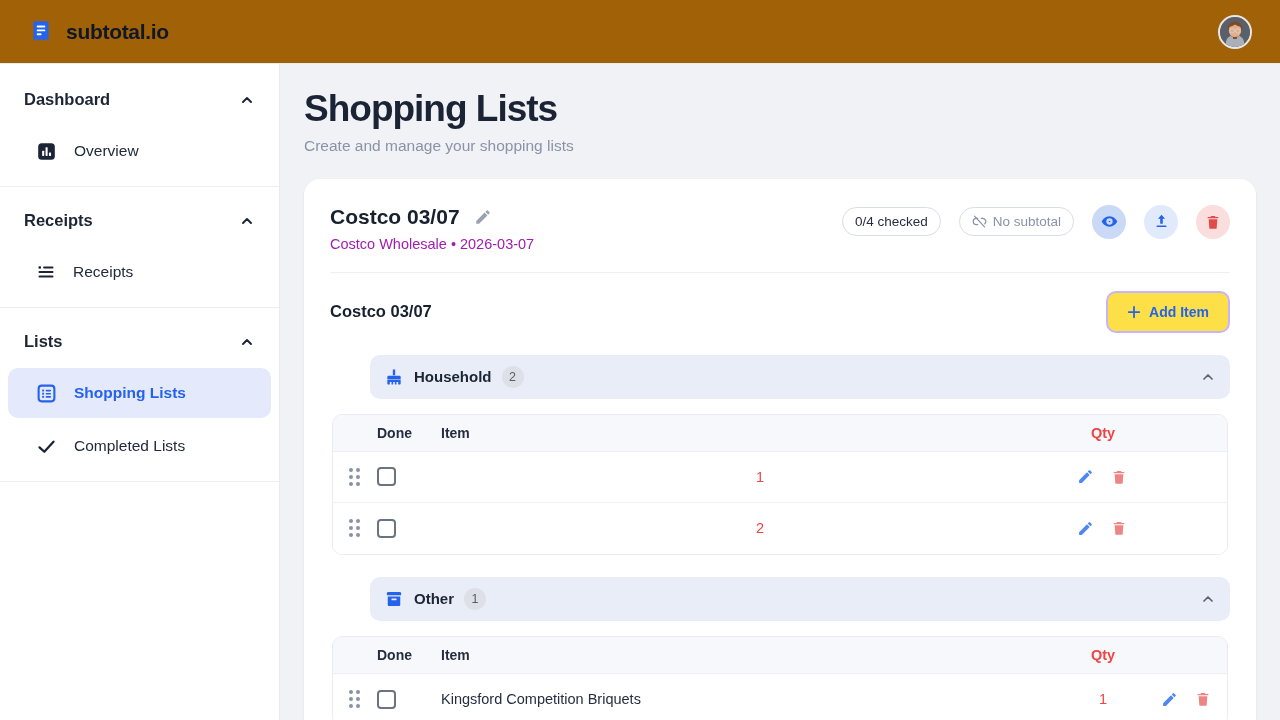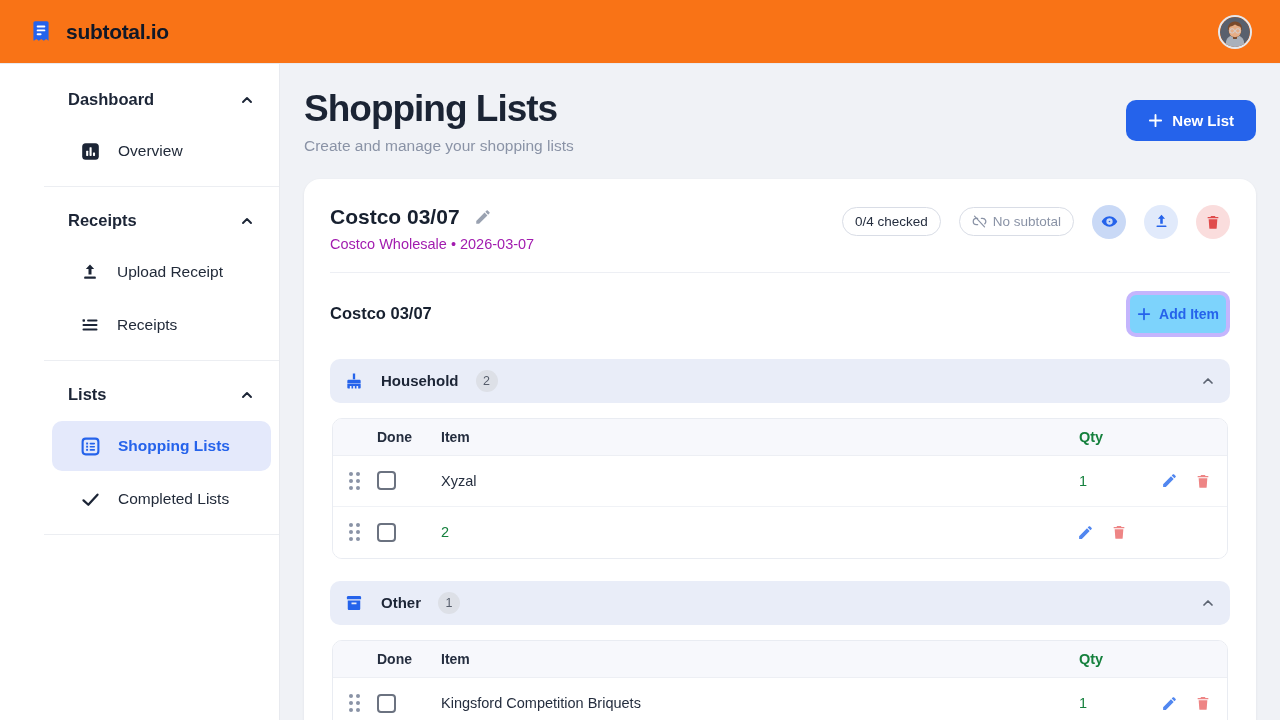--- a/index.html
+++ b/index.html
@@ -1,30 +1,30 @@
 <!DOCTYPE html>
 <html><head>
 <meta charset="utf-8">
 <style>
   * { margin:0; padding:0; box-sizing:border-box; }
   html,body { width:1280px; height:720px; overflow:hidden; background:#f0f2f6;
     font-family:"Liberation Sans", sans-serif; color:#1c2536; }
 
   
-  .topbar { position:fixed; top:0; left:0; width:1280px; height:64px; background:#f97316;
+  .topbar { position:fixed; top:0; left:0; width:1280px; height:64px; background:#a16207;
     border-bottom:1px solid #e8eaef; display:flex; align-items:center;
     justify-content:space-between; padding:0 28px; z-index:10; }
   .brand { display:flex; align-items:center; gap:12px; }
   .brand-name { font-size:21px; font-weight:700; letter-spacing:-0.3px; color:#101828; }
   .avatar { width:34px; height:34px; border-radius:50%; overflow:hidden;
     border:2px solid #e5e7ec; cursor:pointer; }
 
   
   .sidebar { position:fixed; top:64px; left:0; width:280px; bottom:0; background:#fff;
-    border-right:1px solid #e8eaef; padding-top:12px;padding-left:44px; }
+    border-right:1px solid #e8eaef; padding-top:12px; }
   .side-section-header { display:flex; align-items:center; justify-content:space-between;
     padding:14px 24px; font-size:16.5px; font-weight:700; color:#1c2536; cursor:pointer; }
   .side-item { height:50px; margin:3px 8px; border-radius:10px; display:flex;
     align-items:center; gap:17px; padding-left:28px; font-size:15.5px; color:#222b3a;
     cursor:pointer; }
   .side-item.active { background:#e4e9fb; color:#2563eb; font-weight:600; }
   .side-divider { border-top:1px solid #eceef2; margin:10px 0; }
 
   .icon { display:inline-flex; align-items:center; justify-content:center; flex:none; }
 
@@ -52,42 +52,42 @@
   .pill.muted { color:#8a93a6; }
   .circle-btn { width:34px; height:34px; border-radius:50%; border:none; cursor:pointer;
     display:flex; align-items:center; justify-content:center; }
   .circle-btn.view { background:#c9d9f6; }
   .circle-btn.upload { background:#e1eafb; }
   .circle-btn.delete { background:#fadddd; }
   .card-divider { border-top:1px solid #edeff4; margin:20px 0 18px; }
 
   .inner-head { display:flex; align-items:center; justify-content:space-between; margin-bottom:22px; }
   .inner-title { font-size:16.5px; font-weight:700; color:#17202f; }
-  .btn-outline { display:flex; align-items:center; gap:8px; background:#7dd3fc; color:#2563eb;
-    border:4px solid #c4b5fd; border-radius:10px; padding:11px 7px; font-size:14px;
+  .btn-outline { display:flex; align-items:center; gap:8px; background:#fde047; color:#2563eb;
+    border:2px solid #c4b5fd; border-radius:10px; padding:11px 19px; font-size:14px;
     font-weight:600; font-family:inherit; cursor:pointer; }
 
   
   .group-header { background:#e9edf8; border-radius:10px; height:44px; display:flex;
-    align-items:center; gap:17px; padding:0 14px; cursor:pointer; }
+    align-items:center; gap:10px; padding:0 14px; cursor:pointer;margin-left:40px; }
   .group-name { font-size:15px; font-weight:700; color:#1c2536; }
   .count-badge { min-width:22px; height:22px; border-radius:999px; background:#dde0e7;
     color:#565d6b; font-size:12.5px; display:flex; align-items:center; justify-content:center;
     padding:0 7px; }
   .group-chevron { margin-left:auto; background:none; border:none; cursor:pointer; line-height:0; }
 
   .item-table { border:1px solid #e9ecf2; border-radius:10px; overflow:hidden;
     margin:15px 2px 22px; }
   .t-row { display:grid; grid-template-columns:28px 64px 1fr 48px 84px; column-gap:0;
     align-items:center; padding:0 16px; }
   .t-head { background:#f7f8fc; border-bottom:1px solid #edeff4; height:37px;
     font-size:14px; font-weight:700; color:#252e3f; }
   .t-item-row { height:51px; border-bottom:1px solid #f0f2f6; background:#fff; }
   .t-item-row:last-child { border-bottom:none; }
-  .cell-qty { text-align:left; font-size:14.5px; color:#15803d; }
+  .cell-qty { text-align:center; font-size:14.5px; color:#ef4444; }
   .cell-item { font-size:14.5px; color:#252e3f; }
   .drag-handle { display:grid; grid-template-columns:4px 4px; gap:3px; width:11px; cursor:grab; }
   .drag-handle i { width:4px; height:4px; border-radius:50%; background:#8a93a6; }
   .checkbox { width:19px; height:19px; border:2px solid #6b7280; border-radius:4px;
     background:#fff; cursor:pointer; }
   .row-actions { display:flex; justify-content:flex-end; align-items:center; gap:17px; }
   .row-actions button { background:none; border:none; cursor:pointer; line-height:0; padding:0; }
 </style>
 </head>
 <body>
@@ -147,29 +147,20 @@
     <span>Receipts</span>
     <span class="icon">
       <svg width="16" height="16" viewBox="0 0 20 20" fill="none" stroke="#1c2536" stroke-width="2.4" stroke-linecap="round" stroke-linejoin="round">
           <polyline points="5,12.5 10,7.5 15,12.5"></polyline>
         </svg>
     </span>
   </div>
   <div class="side-item">
     <span class="icon">
       <svg width="20" height="20" viewBox="0 0 24 24" fill="#1c2536">
-          <path d="M12 3l5 5.5h-3.2V15h-3.6V8.5H7z"></path>
-          <rect x="5" y="17.5" width="14" height="2.6" rx="1"></rect>
-        </svg>
-    </span>
-    <span>Upload Receipt</span>
-  </div>
-  <div class="side-item">
-    <span class="icon">
-      <svg width="20" height="20" viewBox="0 0 24 24" fill="#1c2536">
           <rect x="3" y="5" width="3" height="3" rx=".8"></rect>
           <rect x="8.5" y="5.4" width="12.5" height="2.3" rx="1.1"></rect>
           <rect x="3" y="10.8" width="18" height="2.3" rx="1.1"></rect>
           <rect x="3" y="16.2" width="18" height="2.3" rx="1.1"></rect>
         </svg>
     </span>
     <span>Receipts</span>
   </div>
 
   <div class="side-divider"></div>
@@ -208,29 +199,20 @@
   <div class="side-divider"></div>
 </nav>
 
 <main class="main">
 
   <div class="page-head">
     <div>
       <h1 class="page-title">Shopping Lists</h1>
       <div class="page-sub">Create and manage your shopping lists</div>
     </div>
-    <button class="btn-primary">
-      <span class="icon">
-        <svg width="15" height="15" viewBox="0 0 16 16" stroke="#fff" stroke-width="2" stroke-linecap="round">
-            <line x1="8" y1="2" x2="8" y2="14"></line>
-            <line x1="2" y1="8" x2="14" y2="8"></line>
-          </svg>
-      </span>
-      <span>New List</span>
-    </button>
   </div>
 
   <section class="card">
 
     <div class="card-head">
       <div>
         <div class="card-title-row">
           <span class="card-title">Costco 03/07</span>
           <button class="edit-title-btn">
             <svg width="18" height="18" viewBox="0 0 24 24" fill="#9aa2b1">
@@ -319,21 +301,20 @@
       <div class="t-row t-item-row">
         <span class="drag-handle">
             <i></i>
             <i></i>
             <i></i>
             <i></i>
             <i></i>
             <i></i>
           </span>
         <button class="checkbox"></button>
-        <span class="cell-item">Xyzal</span>
         <span class="cell-qty">1</span>
         <span class="row-actions">
           <button>
             <svg width="17" height="17" viewBox="0 0 24 24" fill="#5187f0">
                 <path d="M3 17.2V21h3.8L17.9 9.9l-3.8-3.8zM20.7 7.1c.4-.4.4-1 0-1.4l-2.4-2.4c-.4-.4-1-.4-1.4 0l-1.8 1.8 3.8 3.8z"></path>
               </svg>
           </button>
           <button>
             <svg width="16" height="16" viewBox="0 0 24 24" fill="#ee8585">
                 <path d="M9 3h6l.7 1.5H20v2H4v-2h4.3z"></path>

